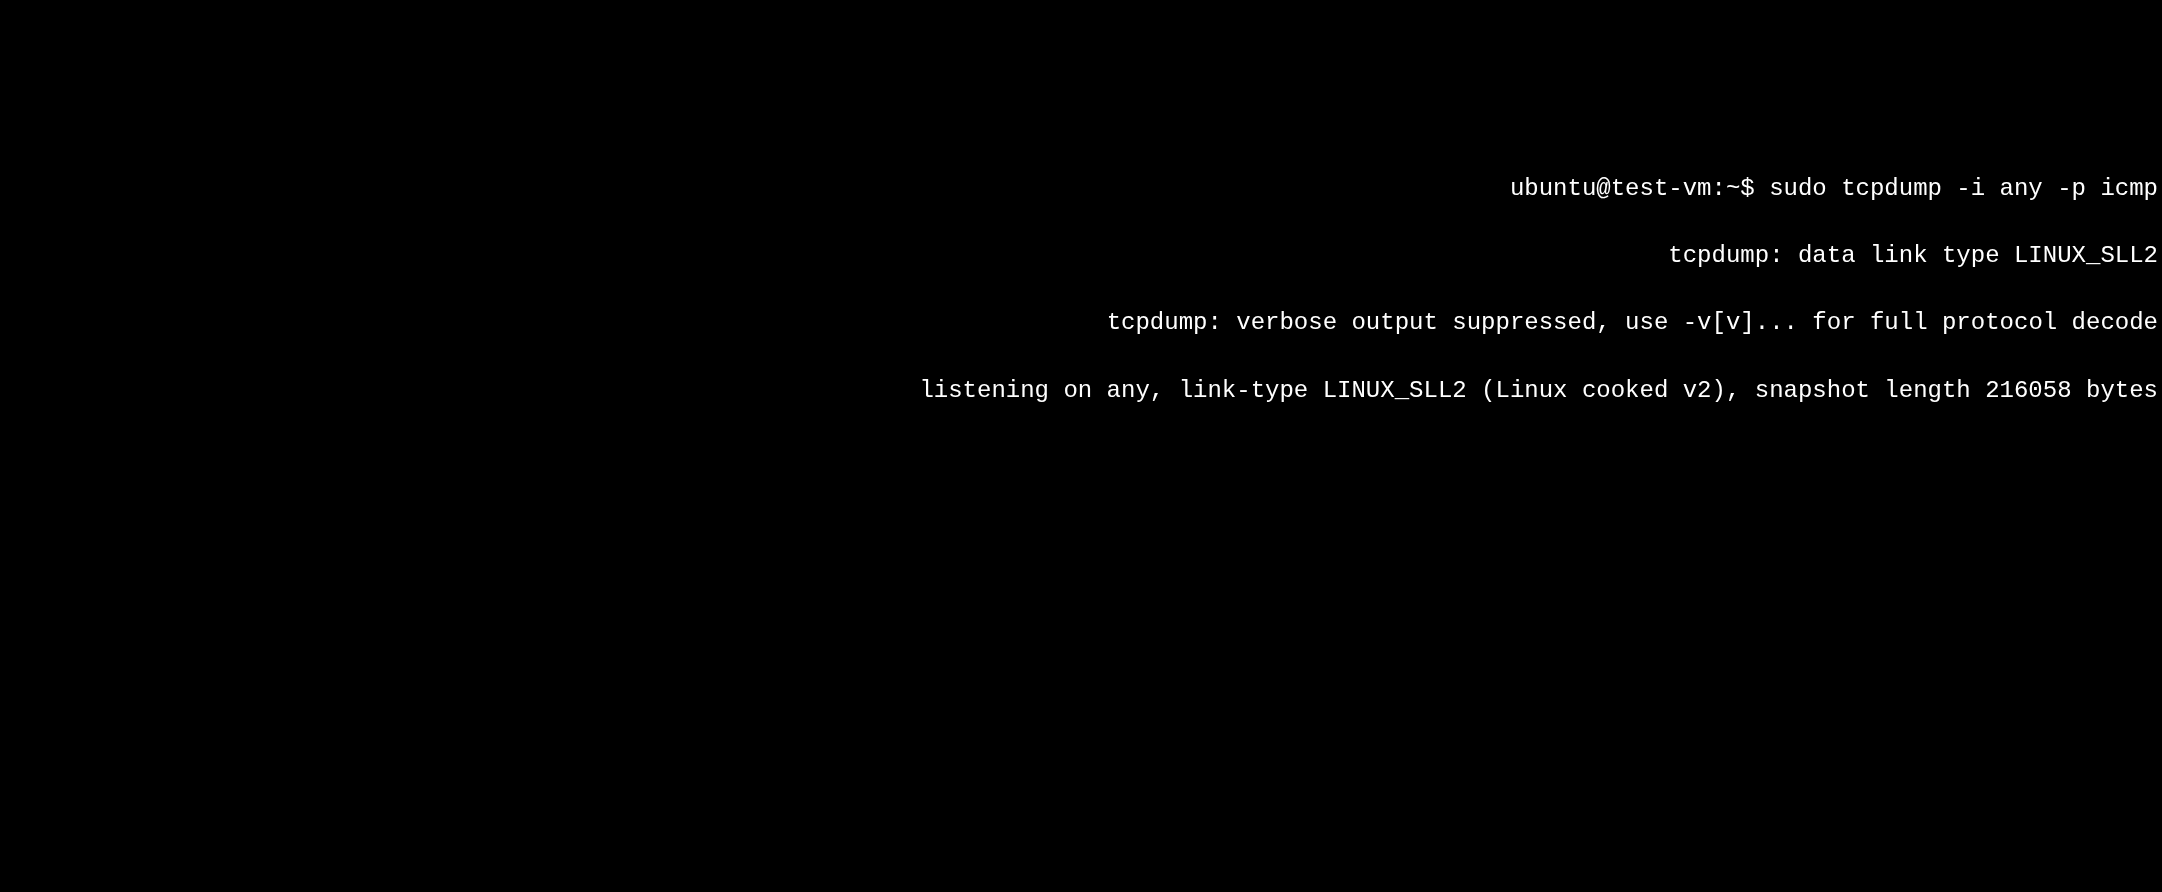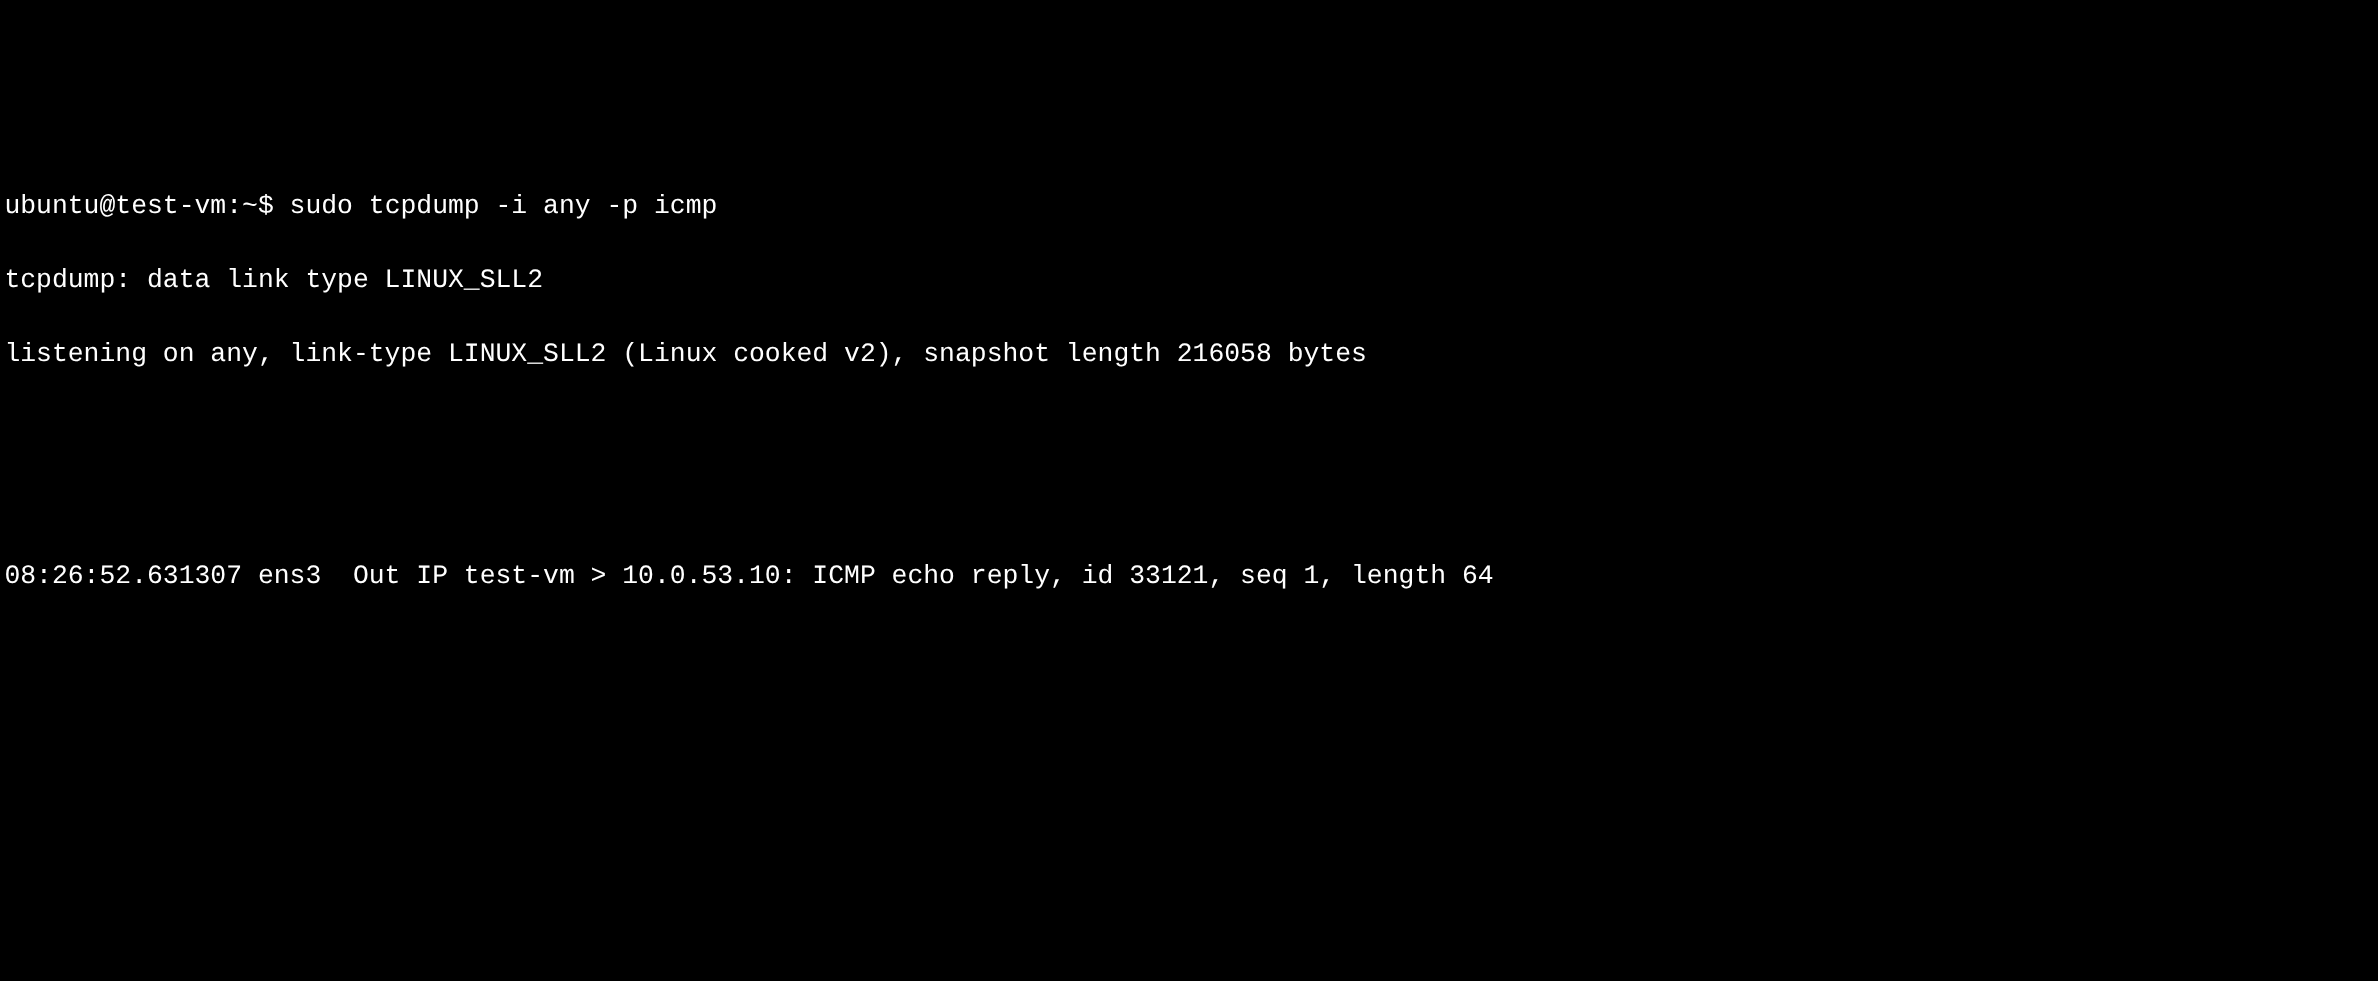--- a/index.html
+++ b/index.html
@@ -18,37 +18,38 @@
       word-wrap: break-word;
       width: 2162px;
       height: 892px;
       overflow: hidden;
     }
     .terminal {
       width: 100%;
     }
     .line {
       display: block;
+      text-align: right;
     }
     .blank-line {
       height: 1.4em;
     }
   </style>
 </head>
 <body>
 
 
 
 <div class="terminal">
 <span class="line"><span>ubuntu@test-vm:~$</span> <span>sudo tcpdump -i any -p icmp</span></span>
 <span class="line">tcpdump: data link type LINUX_SLL2</span>
+<span class="line">tcpdump: verbose output suppressed, use -v[v]... for full protocol decode</span>
 <span class="line">listening on any, link-type LINUX_SLL2 (Linux cooked v2), snapshot length 216058 bytes</span>
 <div class="blank-line"></div>
 <div class="blank-line"></div>
-<span class="line">08:26:52.631307 ens3  Out IP test-vm &gt; 10.0.53.10: ICMP echo reply, id 33121, seq 1, length 64</span>
 <div class="blank-line"></div>
 <div class="blank-line"></div>
 <div class="blank-line"></div>
 
 
 
 
 </div>
 
 

